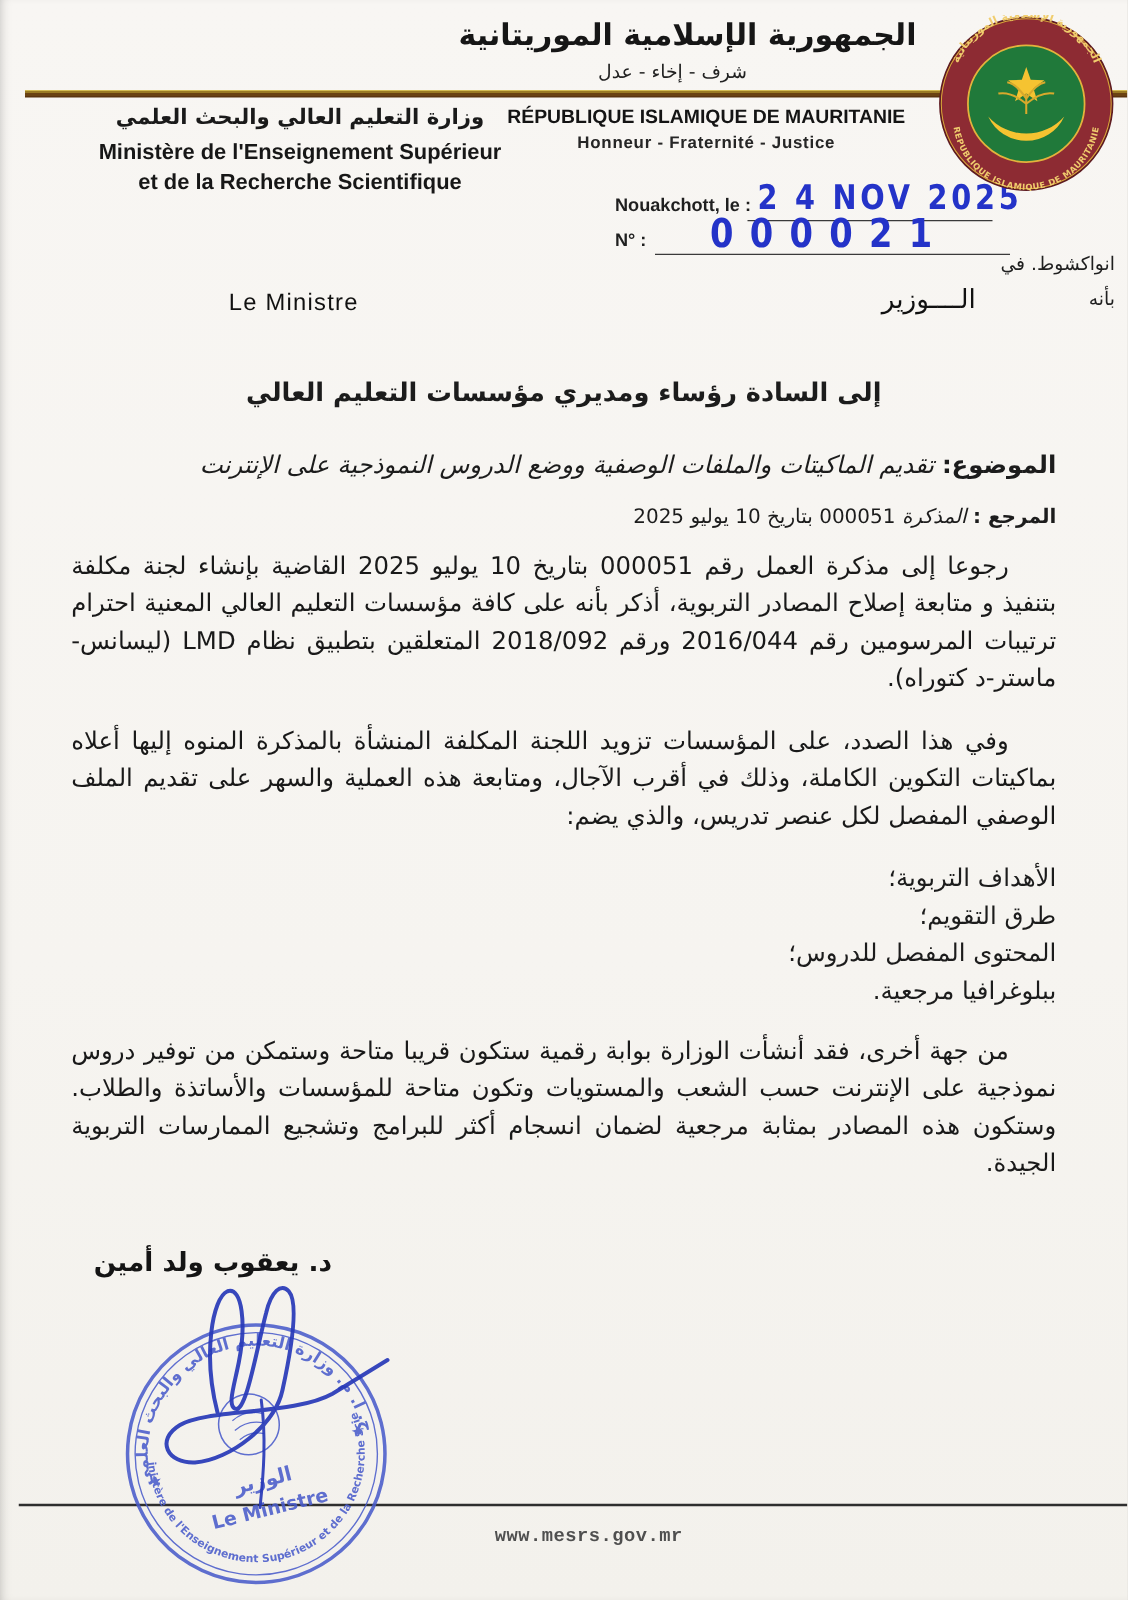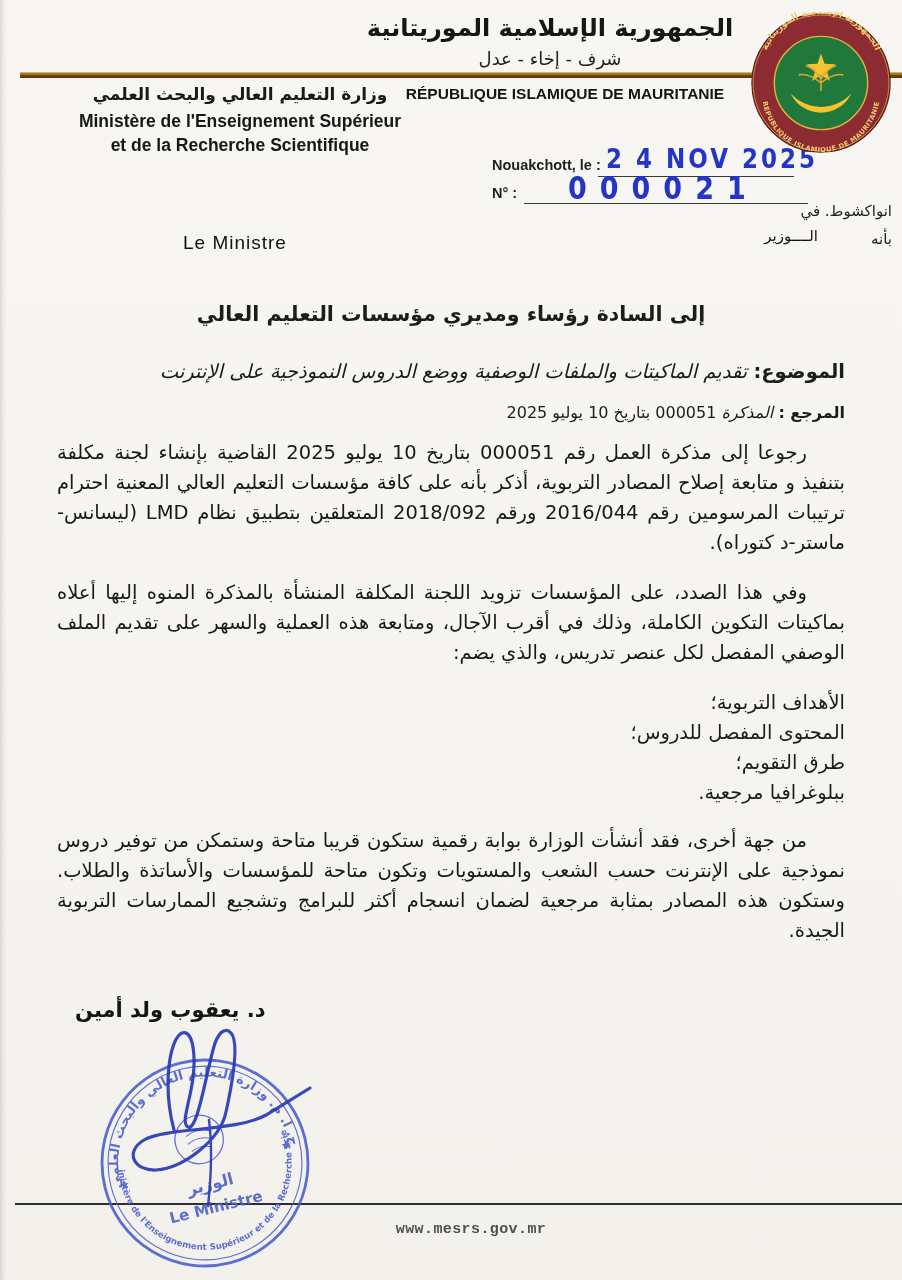--- a/index.html
+++ b/index.html
@@ -7,44 +7,44 @@
     position:relative;width:902px;height:1280px;margin:0 auto;
     background:linear-gradient(180deg,#f8f6f3 0%,#f6f4f0 60%,#f3f1ec 100%);
     font-family:"DejaVu Sans",sans-serif;color:#1c1c1c;overflow:hidden;
     box-shadow:inset 6px 0 10px -8px rgba(0,0,0,.35);
   }
   
   .rule-top{position:absolute;top:72px;left:20px;width:882px;height:6px;z-index:1;
     background:linear-gradient(#d2ba52 0 20%,#9a7a24 20% 42%,#6a4212 42% 78%,#5a3410 78% 100%);}
   .hdr-ar-name{position:absolute;top:14px;left:360px;width:380px;text-align:center;
     font-weight:bold;font-size:24px;letter-spacing:1px;color:#161616;}
-  .hdr-ar-motto{position:absolute;top:48px;left:360px;width:380px;text-align:center;
-    font-size:18px;color:#222;}
+  .hdr-ar-motto{position:absolute;top:48px;left:348px;width:380px;text-align:center;
+    font-size:15px;color:#222;}
   .hdr-fr-name{position:absolute;top:85px;left:370px;width:390px;text-align:center;
     font-family:"Liberation Sans",sans-serif;font-weight:bold;font-size:15.5px;color:#141414;}
   .hdr-fr-motto{position:absolute;top:106px;left:370px;width:390px;text-align:center;
     font-family:"Liberation Sans",sans-serif;font-weight:bold;font-size:13.5px;letter-spacing:.6px;color:#262626;}
   .seal-wrap{position:absolute;top:12px;left:750px;width:142px;height:142px;z-index:2;}
   .ministry{position:absolute;top:84px;left:42px;width:396px;text-align:center;}
   .min-ar{font-size:17px;font-weight:bold;color:#1a1a1a;}
   .min-fr{font-family:"Liberation Sans",sans-serif;font-weight:bold;font-size:17.5px;color:#171717;line-height:24px;}
   .min-fr.first{margin-top:5px;}
   
   .lbl-fr{position:absolute;font-family:"Liberation Sans",sans-serif;font-weight:bold;font-size:14.5px;color:#1f1f1f;}
   .lbl-ar{position:absolute;font-size:15px;color:#1f1f1f;direction:rtl;margin-top:44px;}
   .u-line{position:absolute;border-bottom:1.6px solid #3a3a3a;height:1px;}
   .stamp-ink{position:absolute;color:#2433c8;font-weight:bold;font-family:"DejaVu Sans",sans-serif;
     transform:scaleY(1.18);transform-origin:center;white-space:nowrap;}
   .date-ink{top:146px;left:606px;font-size:23px;letter-spacing:3px;}
   .num-ink{top:172px;left:568px;font-size:27px;letter-spacing:13px;}
   
   .minister-fr{position:absolute;top:232px;left:183px;font-size:19px;font-weight:500;
     font-family:"Liberation Sans",sans-serif;color:#111;letter-spacing:1px;}
-  .minister-ar{position:absolute;top:227px;left:668px;width:150px;text-align:right;
-    font-size:15px;color:#111;direction:rtl;}
+  .minister-ar{position:absolute;top:227px;left:668px;width:150px;text-align:center;
+    font-size:21px;color:#111;direction:rtl;}
   
   .body-flow{position:absolute;top:302px;left:57px;width:788px;direction:rtl;}
   .doc-type{text-align:center;font-weight:bold;font-size:21px;margin-bottom:24px;}
   .addressee{text-align:center;font-weight:bold;font-size:20.5px;margin-bottom:34px;}
   .subject-row{font-size:19.5px;margin-bottom:20px;}
   .subject-row .lab{font-weight:bold;}
   .subject-row .txt{font-style:italic;}
   .reference-row{font-size:16px;margin-bottom:16px;}
   .reference-row .lab{font-weight:bold;}
   .reference-row .doc{font-style:italic;}
@@ -89,20 +89,21 @@
       <circle cx="70" cy="70" r="46" fill="#20793a" stroke="#e3b33c" stroke-width="1.4"></circle>
       <polygon fill="#f5c331" points="70,41 73.5,51.1 84.3,51.4 75.7,57.9 78.8,68.1 70,62 61.2,68.1 64.3,57.9 55.7,51.4 66.5,51.1"></polygon>
       <path d="M 40,80 A 33,33 0 0 0 100,80 A 40,40 0 0 1 40,80 Z" fill="#f5c331"></path>
       <path d="M 70,78 L 70,62 M 70,70 Q 58,60 48,62 M 70,70 Q 82,60 92,62 M 70,66 Q 62,54 55,53 M 70,66 Q 78,54 85,53" stroke="#d8a92c" stroke-width="1.6" fill="none"></path>
     </svg>
   </div>
 
   <div class="hdr-ar-name">الجمهورية الإسلامية الموريتانية</div>
   <div class="hdr-ar-motto">شرف - إخاء - عدل</div>
   <div class="hdr-fr-name">RÉPUBLIQUE ISLAMIQUE DE MAURITANIE</div>
+  <div class="hdr-fr-motto">Honneur - Fraternité - Justice</div>
 
   <div class="ministry">
     <div class="min-ar">وزارة التعليم العالي والبحث العلمي</div>
     <div class="min-fr first">Ministère de l'Enseignement Supérieur</div>
     <div class="min-fr">et de la Recherche Scientifique</div>
   </div>
 
   <div class="lbl-fr" style="top:157px;left:492px;">Nouakchott, le :</div>
   <div class="u-line" style="top:175px;left:598px;width:196px;"></div>
   <div class="stamp-ink date-ink">2 4 NOV 2025</div>
@@ -131,22 +132,22 @@
       <span class="doc">المذكرة</span>
       <span> </span>
       <span class="rest">000051 بتاريخ 10 يوليو 2025</span>
     </div>
 
     <p class="para">رجوعا إلى مذكرة العمل رقم 000051 بتاريخ 10 يوليو 2025 القاضية بإنشاء لجنة مكلفة بتنفيذ و متابعة إصلاح المصادر التربوية، أذكر بأنه على كافة مؤسسات التعليم العالي المعنية احترام ترتيبات المرسومين رقم 2016/044 ورقم 2018/092 المتعلقين بتطبيق نظام LMD (ليسانس- ماستر-د كتوراه).</p>
     <p class="para">وفي هذا الصدد، على المؤسسات تزويد اللجنة المكلفة المنشأة بالمذكرة المنوه إليها أعلاه بماكيتات التكوين الكاملة، وذلك في أقرب الآجال، ومتابعة هذه العملية والسهر على تقديم الملف الوصفي المفصل لكل عنصر تدريس، والذي يضم:</p>
 
     <div class="plist">
       <div class="li">الأهداف التربوية؛</div>
+      <div class="li">طرق التقويم؛</div>
       <div class="li">المحتوى المفصل للدروس؛</div>
-      <div class="li">طرق التقويم؛</div>
       <div class="li">ببلوغرافيا مرجعية.</div>
     </div>
 
     <p class="para p-last">من جهة أخرى، فقد أنشأت الوزارة بوابة رقمية ستكون قريبا متاحة وستمكن من توفير دروس نموذجية على الإنترنت حسب الشعب والمستويات وتكون متاحة للمؤسسات والأساتذة والطلاب. وستكون هذه المصادر بمثابة مرجعية لضمان انسجام أكثر للبرامج وتشجيع الممارسات التربوية الجيدة.</p>
   </div>
 
   <div class="signatory">د. يعقوب ولد أمين</div>
 
   <svg class="sig-svg" width="240" height="200" viewBox="0 0 240 200">
     <g fill="none" stroke="#2739b8" stroke-width="3.2" stroke-linecap="round" opacity="0.92">

